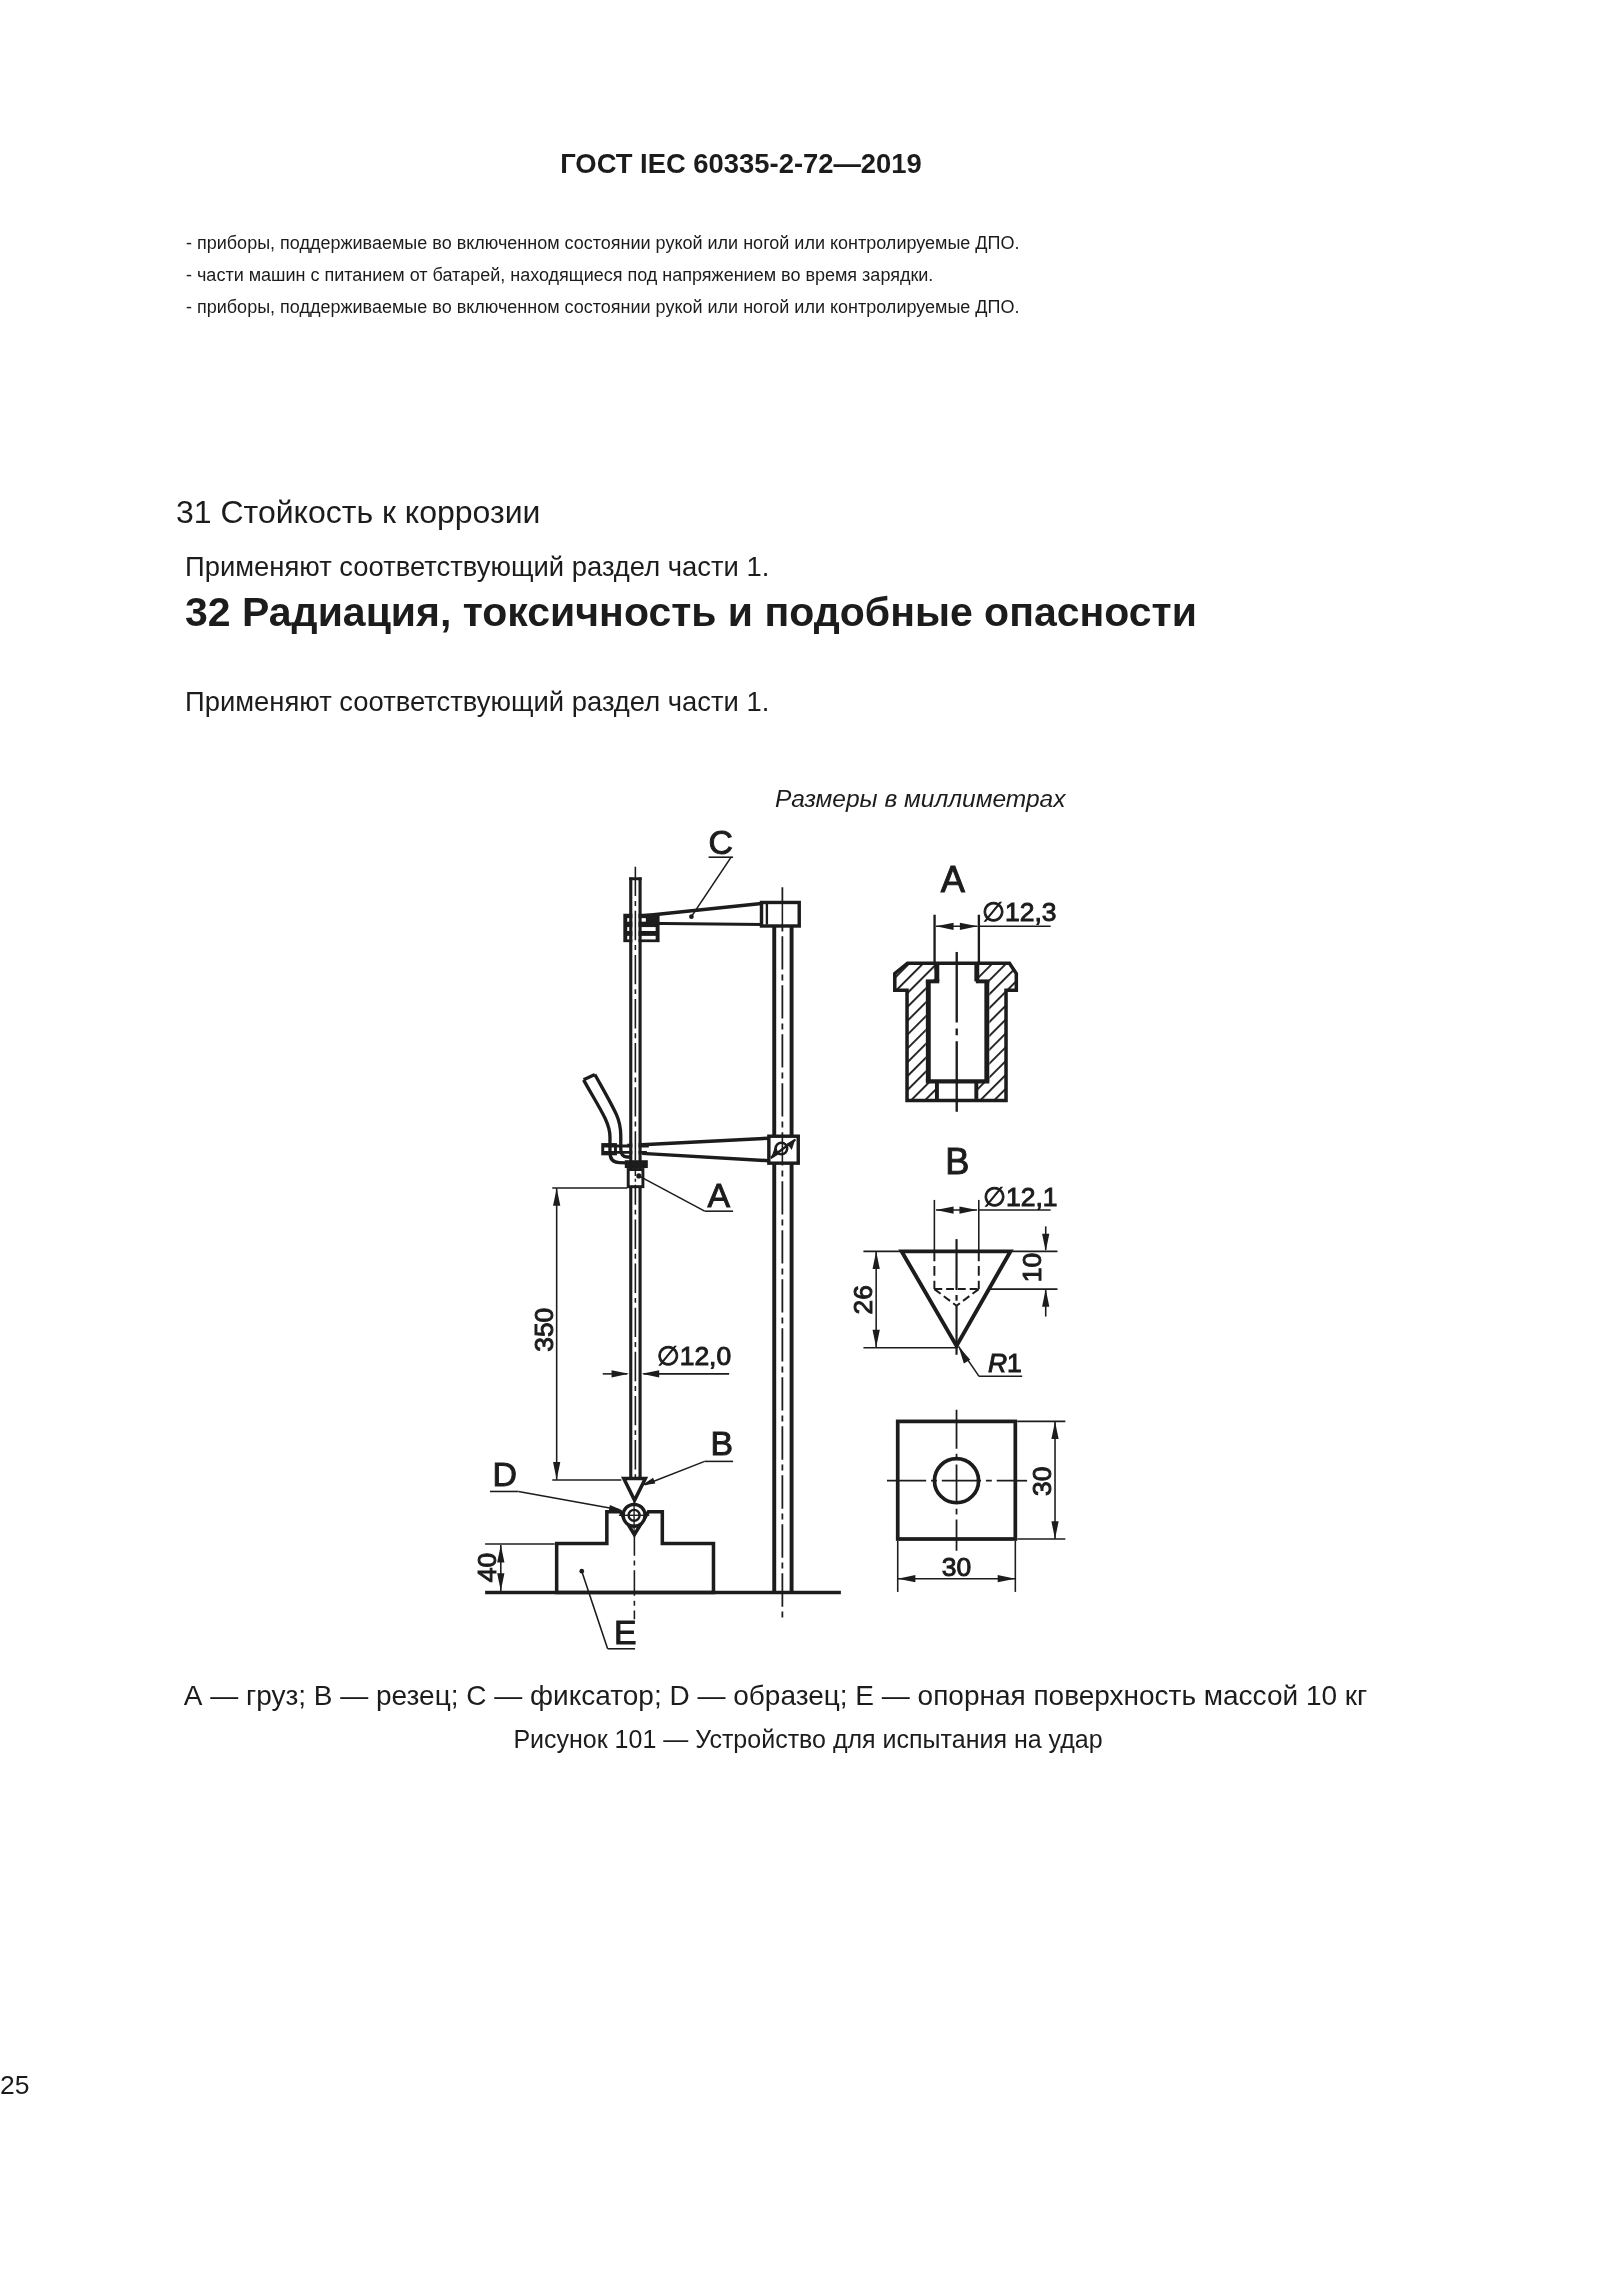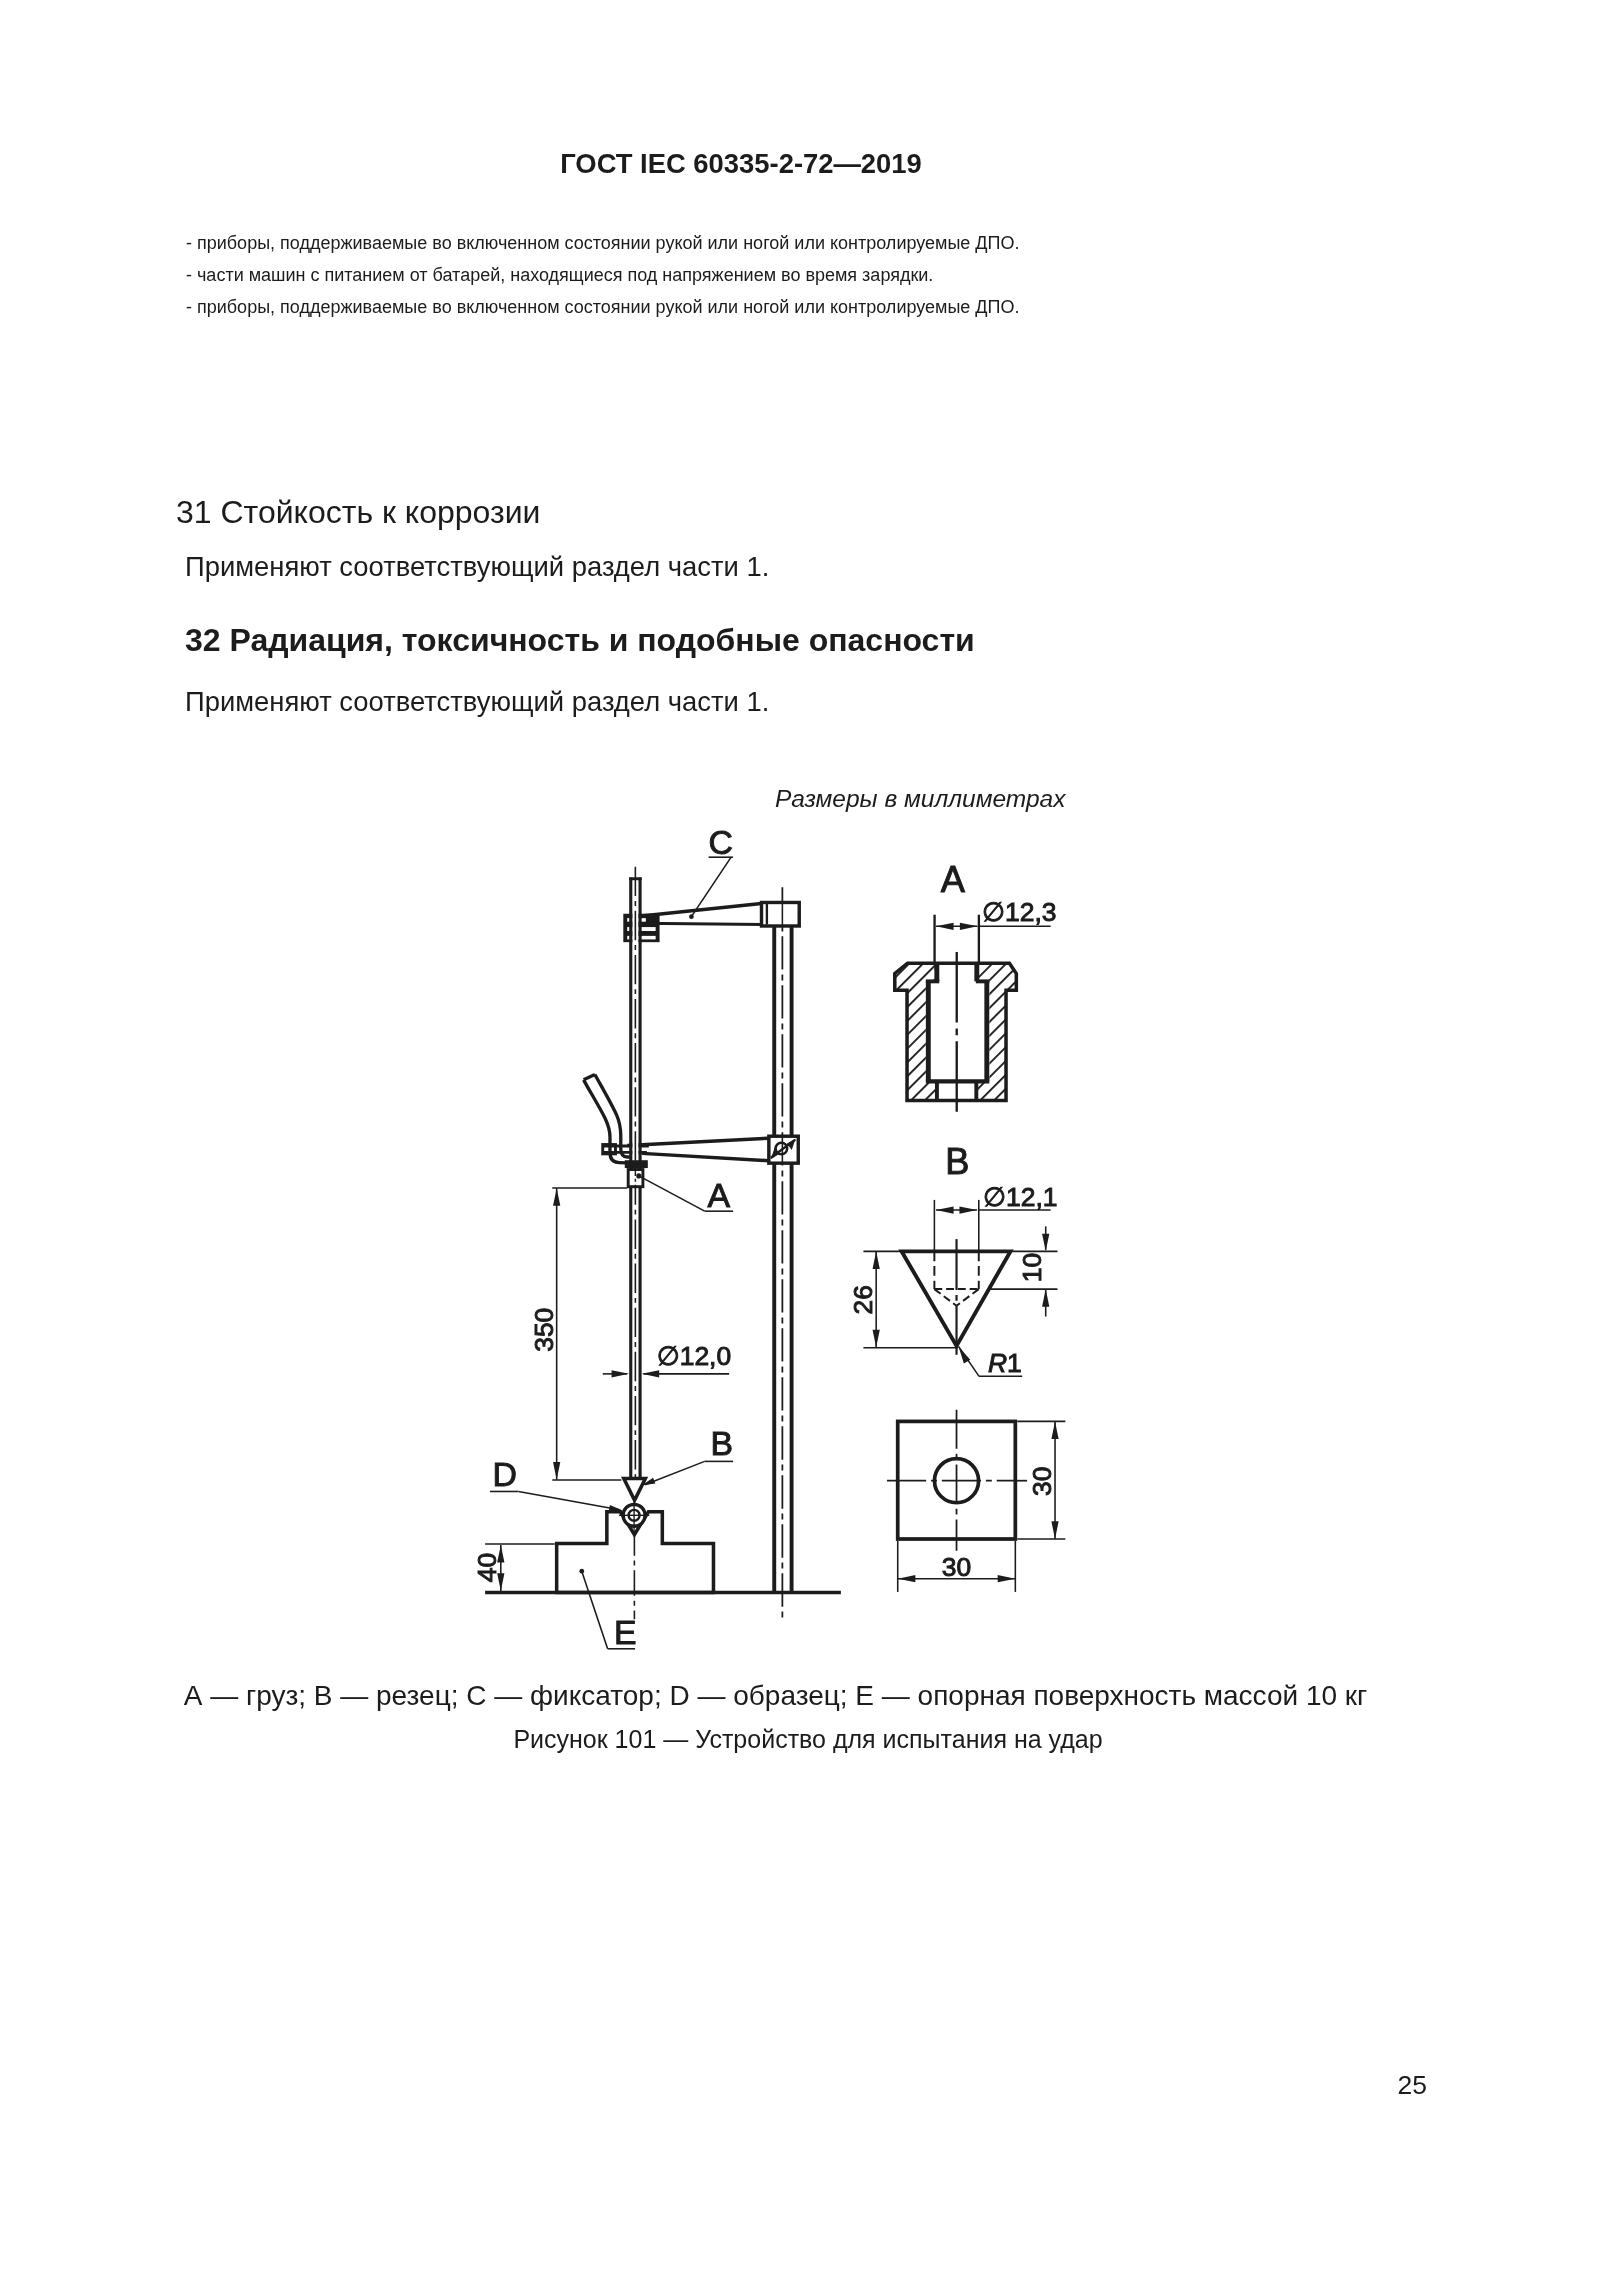--- a/index.html
+++ b/index.html
@@ -14,21 +14,21 @@
 <div class="abs" style="top:227px;left:117px;width:1310px;font-size:18px;line-height:32px;text-align:justify;">
 <p style="text-indent:69px;">- приборы, поддерживаемые во включенном состоянии рукой или ногой или контролируемые ДПО.</p>
 <p style="text-indent:69px;">- части машин с питанием от батарей, находящиеся под напряжением во время зарядки.</p>
 <p style="text-indent:69px;">- приборы, поддерживаемые во включенном состоянии рукой или ногой или контролируемые ДПО.</p>
 </div>
 
 <div class="abs" style="top:496px;left:176px;font-size:32px;line-height:32px;font-weight:normal;">31 Стойкость к коррозии</div>
 
 <div class="abs" style="top:553px;left:185px;font-size:27.4px;line-height:27.4px;">Применяют соответствующий раздел части 1.</div>
 
-<div class="abs" style="top:624px;left:185px;font-size:32px;line-height:32px;font-weight:bold;">32 Радиация, токсичность и подобные опасности</div>
+<div class="abs" style="top:596px;left:185px;font-size:41px;line-height:32px;font-weight:bold;">32 Радиация, токсичность и подобные опасности</div>
 
 <div class="abs" style="top:688px;left:185px;font-size:27.4px;line-height:27.4px;">Применяют соответствующий раздел части 1.</div>
 
 <div class="abs" style="top:787px;left:775px;font-size:24.5px;line-height:24.5px;font-style:italic;">Размеры в миллиметрах</div>
 
 <svg class="abs" style="top:0;left:0;" width="1621" height="2293" viewBox="0 0 1654 2339">
 <defs>
 <pattern id="hatch" patternUnits="userSpaceOnUse" width="10" height="10" patternTransform="rotate(-45)">
 <rect width="10" height="10" fill="#fff"></rect>
 <rect x="0" y="0" width="10" height="1.9" fill="#1c1c1c"></rect>
@@ -288,14 +288,14 @@
 <text x="961" y="1608" font-size="27">30</text>
 </g>
 
 </g>
 </svg>
 
 <div class="abs" style="top:1685px;left:0;width:1551px;text-align:center;font-size:28px;line-height:22px;">А — груз; В — резец; С — фиксатор; D — образец; Е — опорная поверхность массой 10 кг</div>
 
 <div class="abs" style="top:1727px;left:0;width:1544px;text-align:center;font-size:25px;line-height:25px;padding-left:36px;">Рисунок 101 — Устройство для испытания на удар</div>
 
-<div class="abs" style="top:2072px;left:0;width:1427px;text-align:right;font-size:26.5px;line-height:26.5px;">25</div>
+<div class="abs" style="top:2072px;left:0;width:1427px;font-size:26.5px;line-height:26.5px;">25</div>
 
 
 </body></html>

